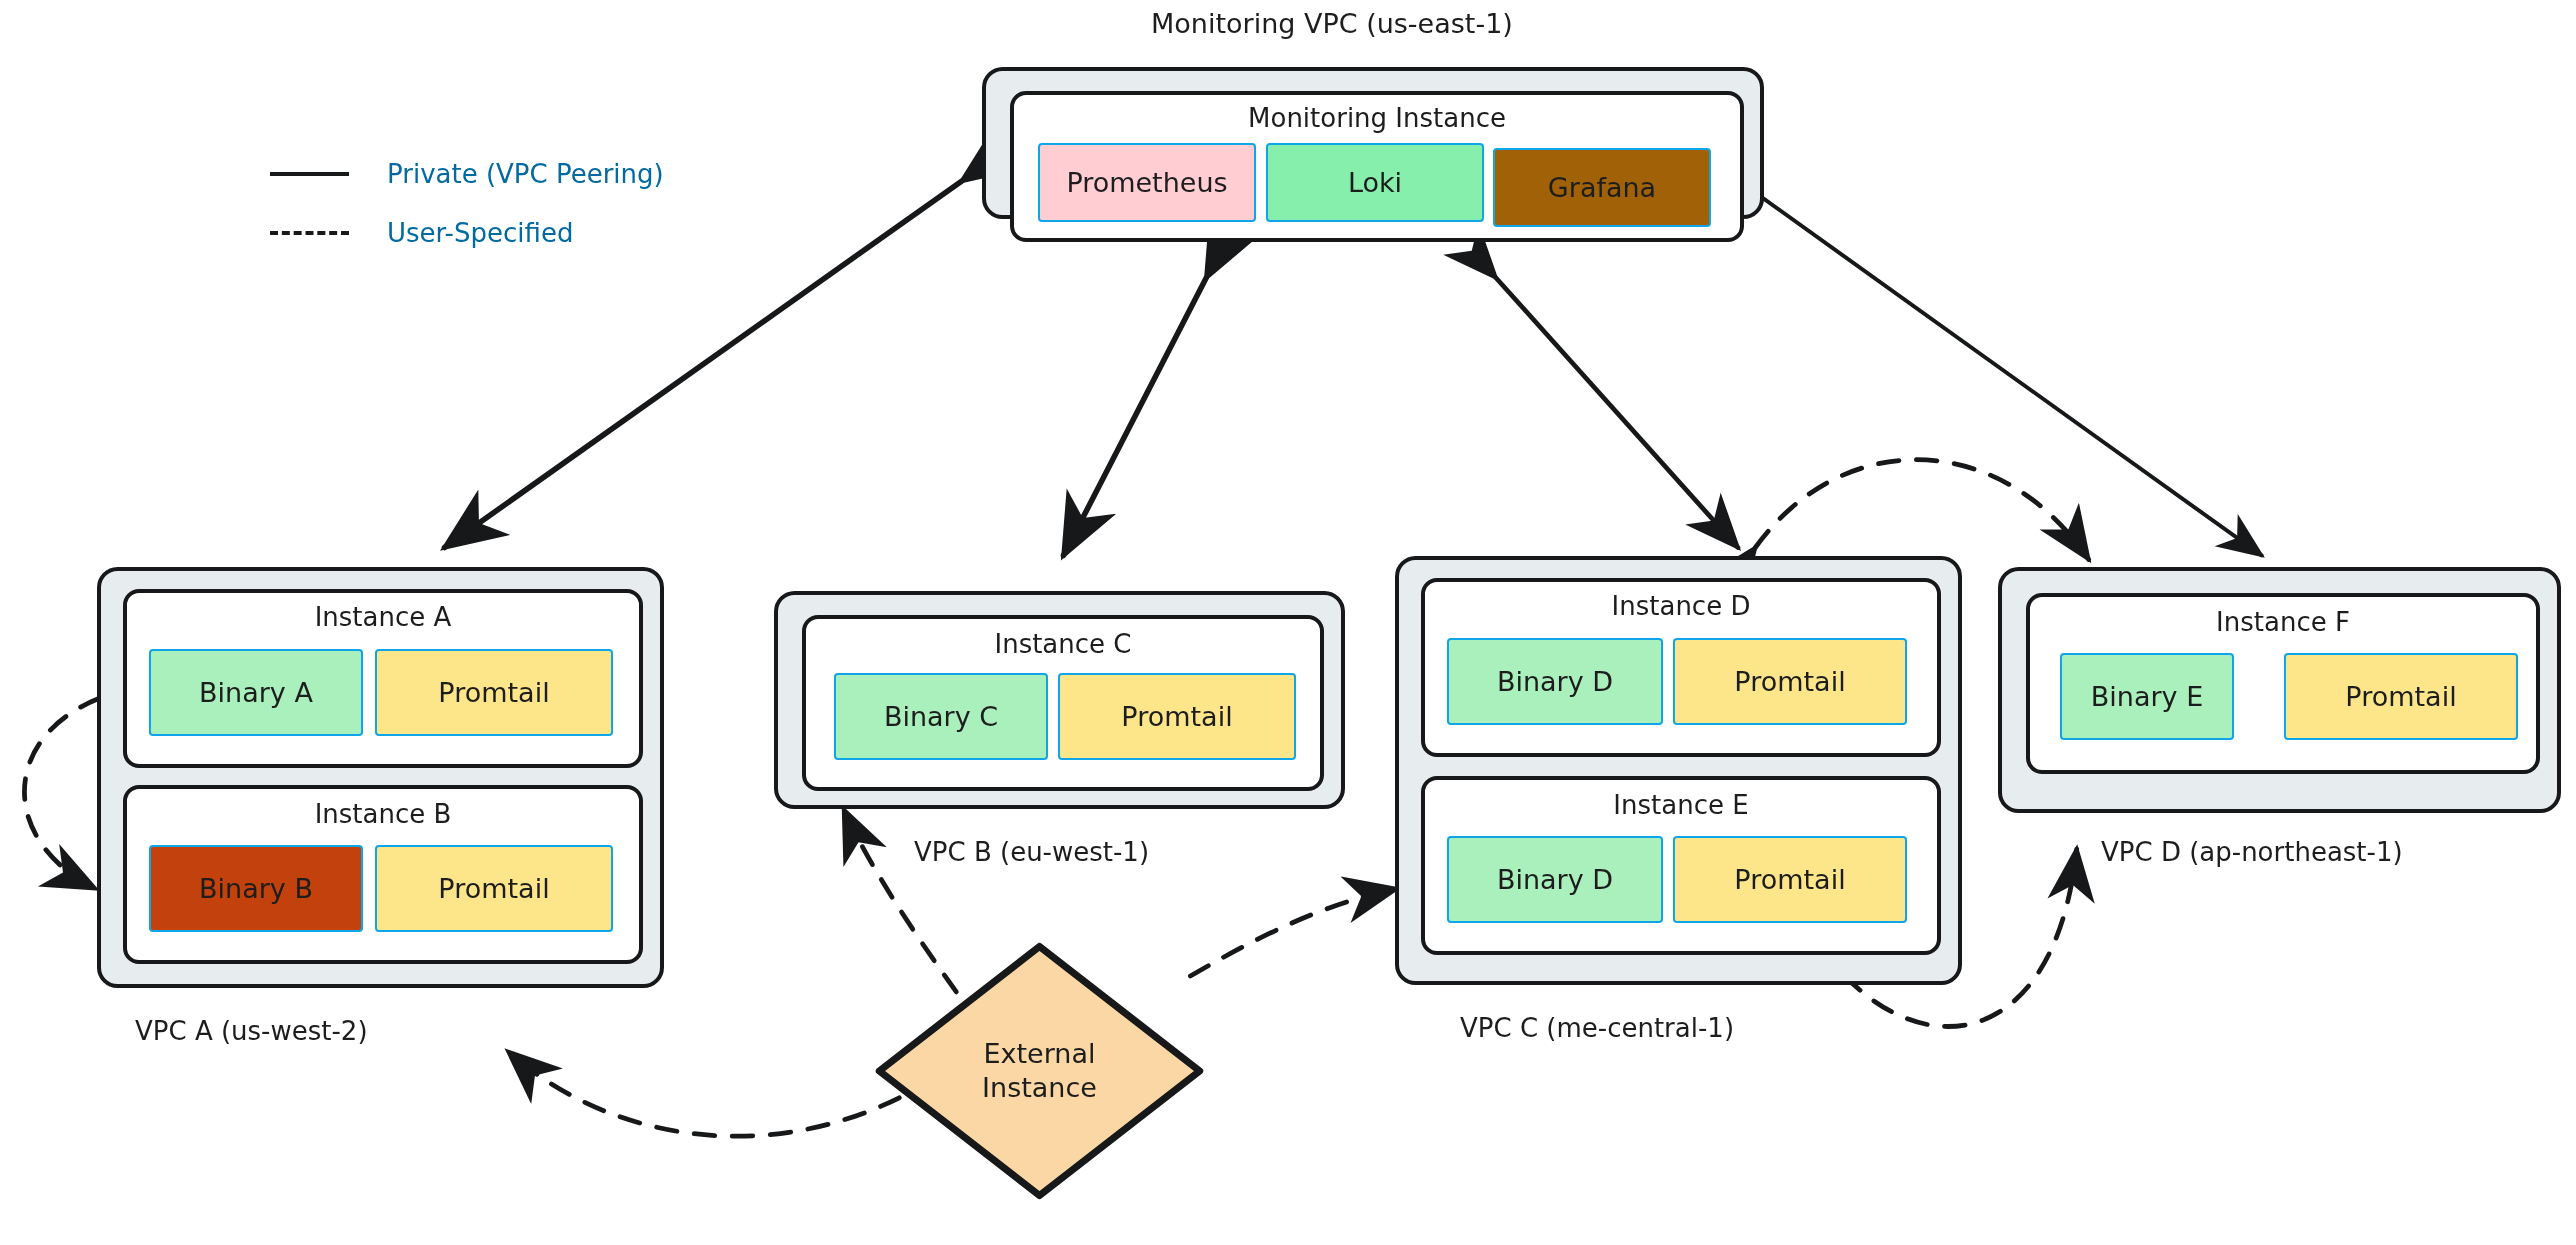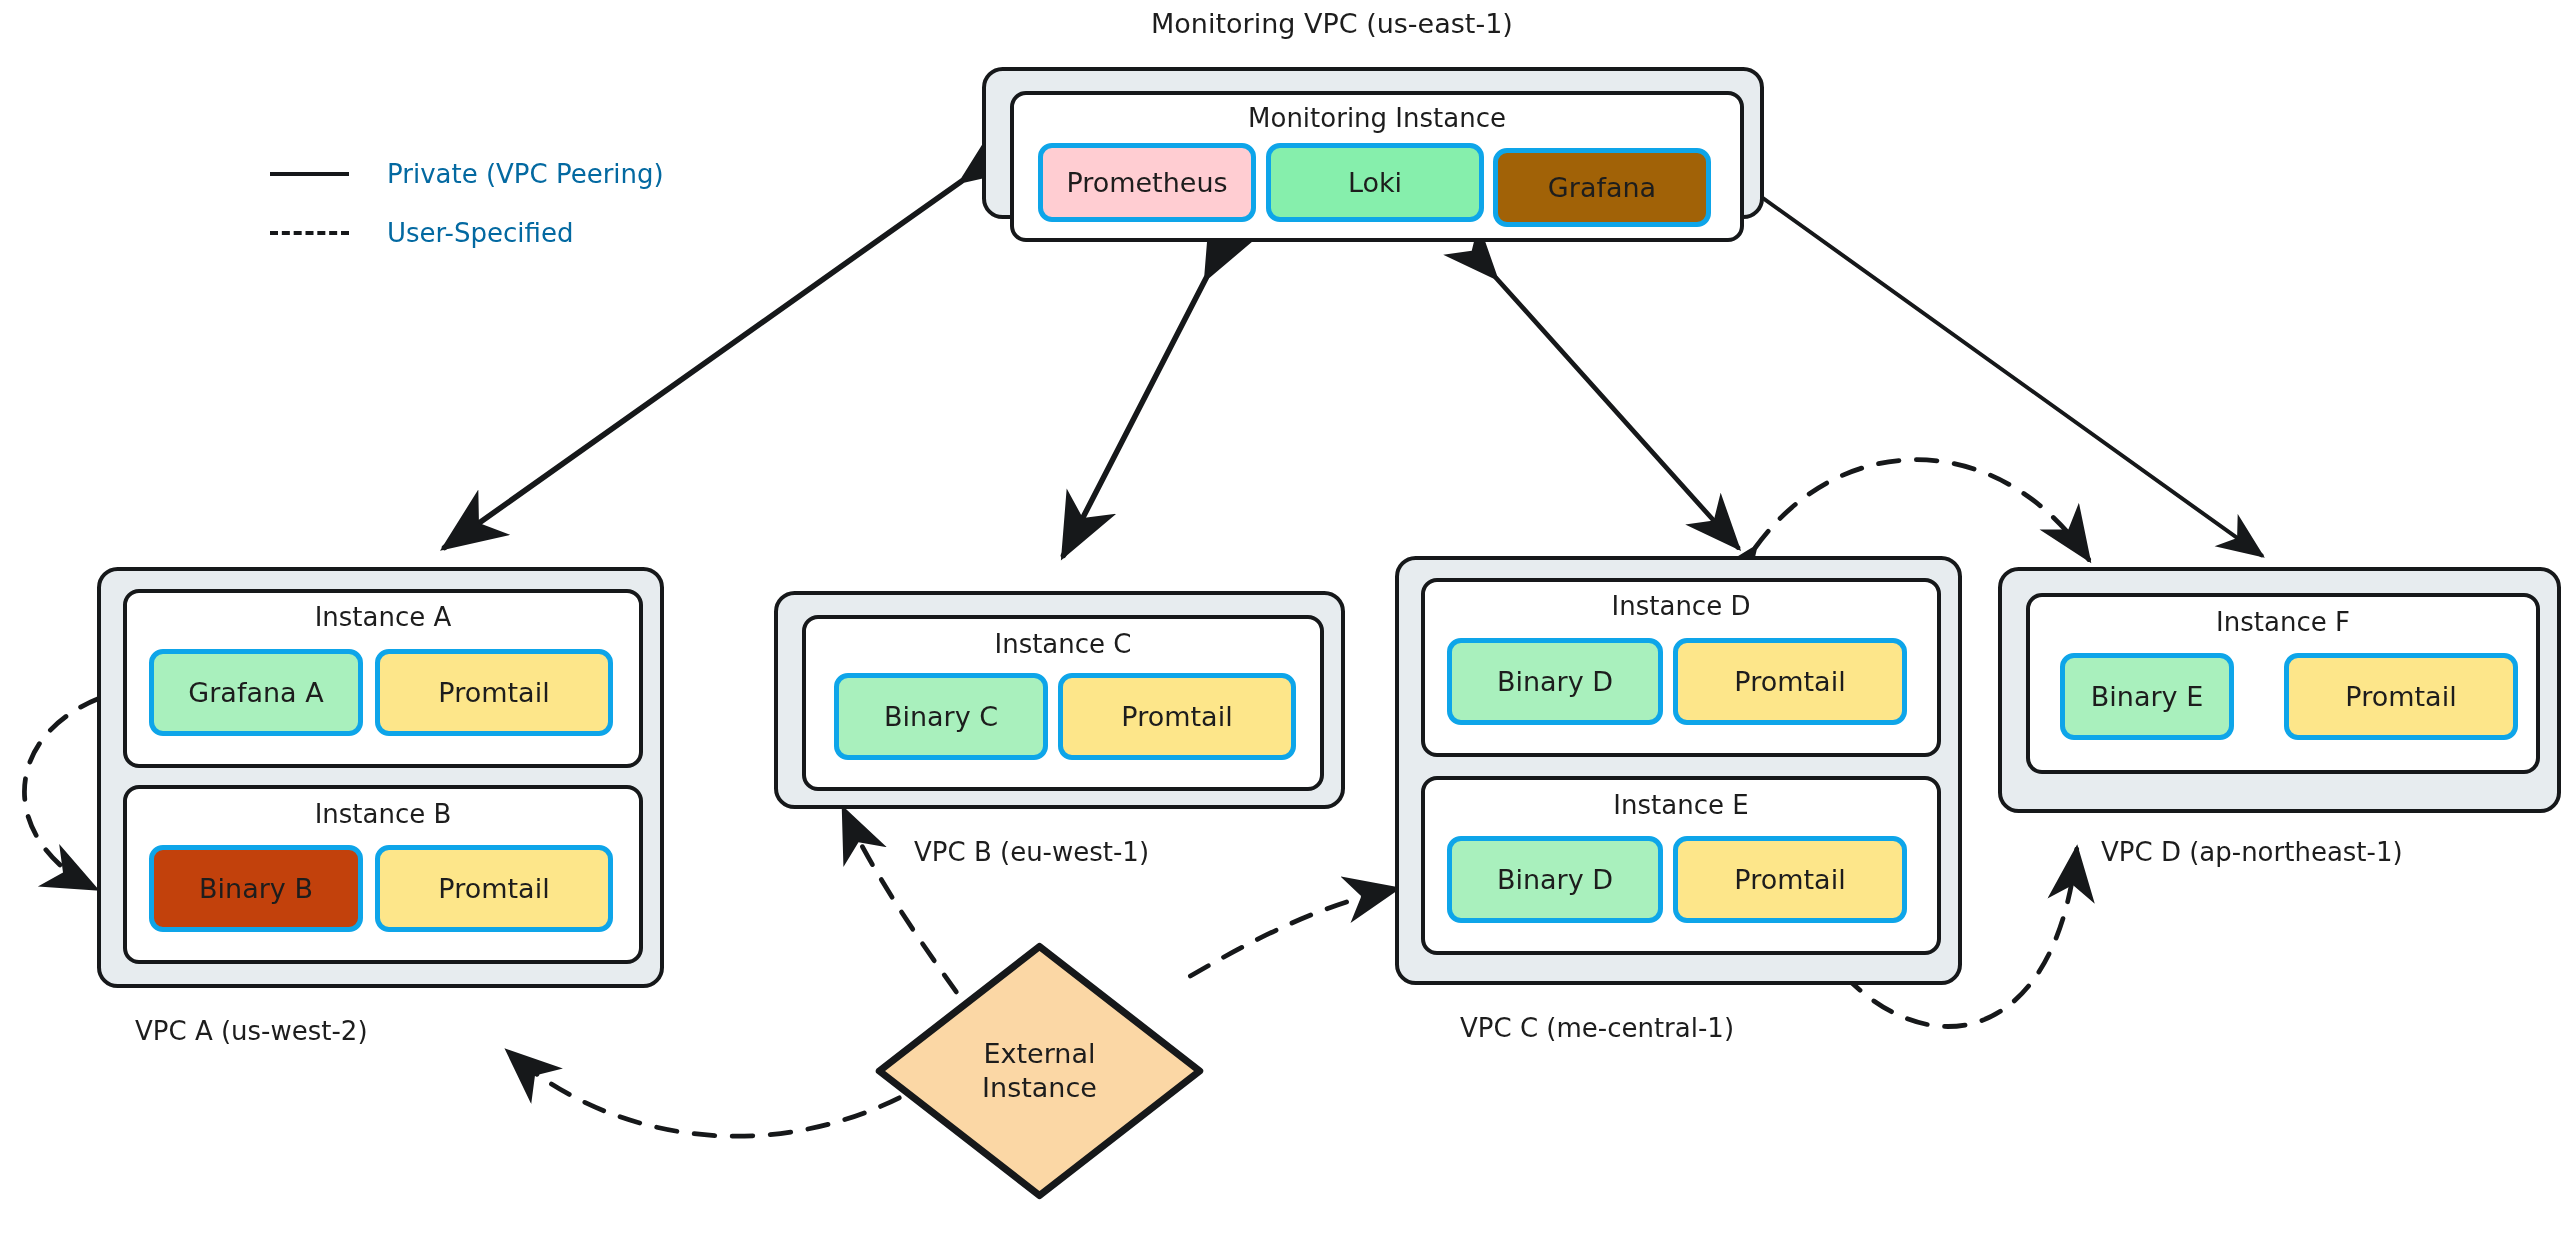--- a/index.html
+++ b/index.html
@@ -13,21 +13,21 @@
 
   
   .vpc{position:absolute;background:#e7ecef;border:4px solid #16181a;
        border-radius:20.6px;box-sizing:border-box;}
   
   .inst{position:absolute;background:#ffffff;border:4px solid #16181a;
         border-radius:16px;box-sizing:border-box;}
   .inst-title{position:absolute;left:0;right:0;text-align:center;
               font-size:26px;color:#1d1d1d;}
   
-  .chip{position:absolute;border:5px solid #0ea5e9;border-radius:14px;
+  .chip{position:absolute;border:2px solid #0ea5e9;border-radius:4px;
         box-sizing:border-box;display:flex;align-items:center;
         justify-content:center;font-size:27px;color:#1d1d1d;}
 
   .vpc-caption{font-size:26px;}
   .top-caption{font-size:27px;}
 
   
   .diamond-wrap{position:absolute;}
   .diamond-txt{position:absolute;left:0;right:0;top:50%;
      transform:translateY(-50%);text-align:center;font-size:27px;
@@ -97,21 +97,21 @@
       <div class="inst-title" style="top:8px;">Monitoring Instance</div>
       <div class="chip" style="left:24px;top:48px;width:218px;height:79px;background:#ffcdd2;">Prometheus</div>
       <div class="chip" style="left:252px;top:48px;width:218px;height:79px;background:#86efac;">Loki</div>
       <div class="chip" style="left:479px;top:45px;width:218px;height:79px;background:#a16207;margin-top:8px;">Grafana</div>
     </div>
   </div>
 
   <div class="vpc" style="left:97px;top:567px;width:567px;height:421px;">
     <div class="inst" style="left:22px;top:17.5px;width:520px;height:179px;">
       <div class="inst-title" style="top:9.5px;">Instance A</div>
-      <div class="chip" style="left:22px;top:56px;width:214px;height:87px;background:#a9f0bd;">Grafana A</div>
+      <div class="chip" style="left:22px;top:56px;width:214px;height:87px;background:#a9f0bd;">Binary A</div>
       <div class="chip" style="left:248px;top:56px;width:238px;height:87px;background:#fde68a;">Promtail</div>
     </div>
     <div class="inst" style="left:22px;top:214px;width:520px;height:179px;">
       <div class="inst-title" style="top:9.5px;">Instance B</div>
       <div class="chip" style="left:22px;top:56px;width:214px;height:87px;background:#c2410c;">Binary B</div>
       <div class="chip" style="left:248px;top:56px;width:238px;height:87px;background:#fde68a;">Promtail</div>
     </div>
   </div>
   <div class="lbl vpc-caption" style="left:135px;top:1016px;">VPC A (us-west-2)</div>
 

